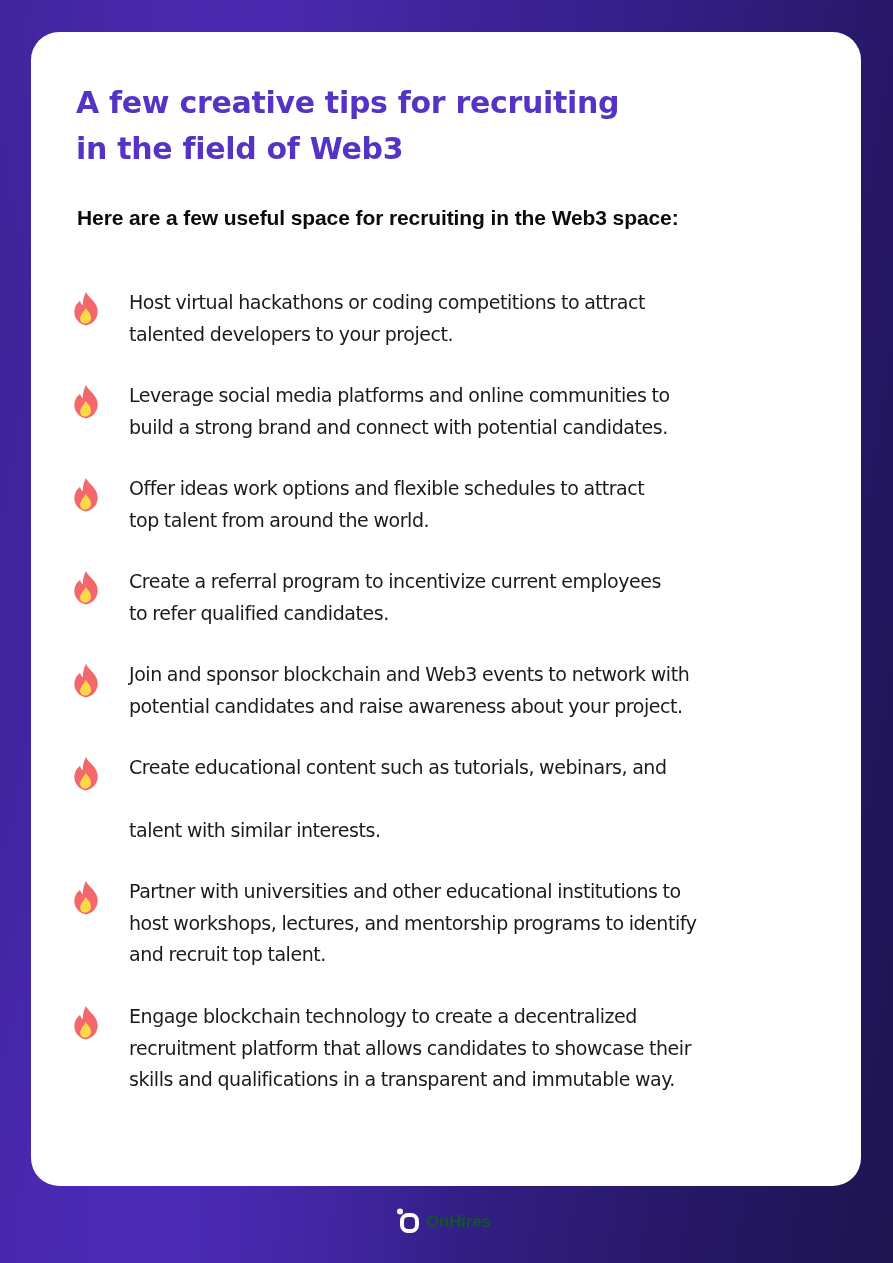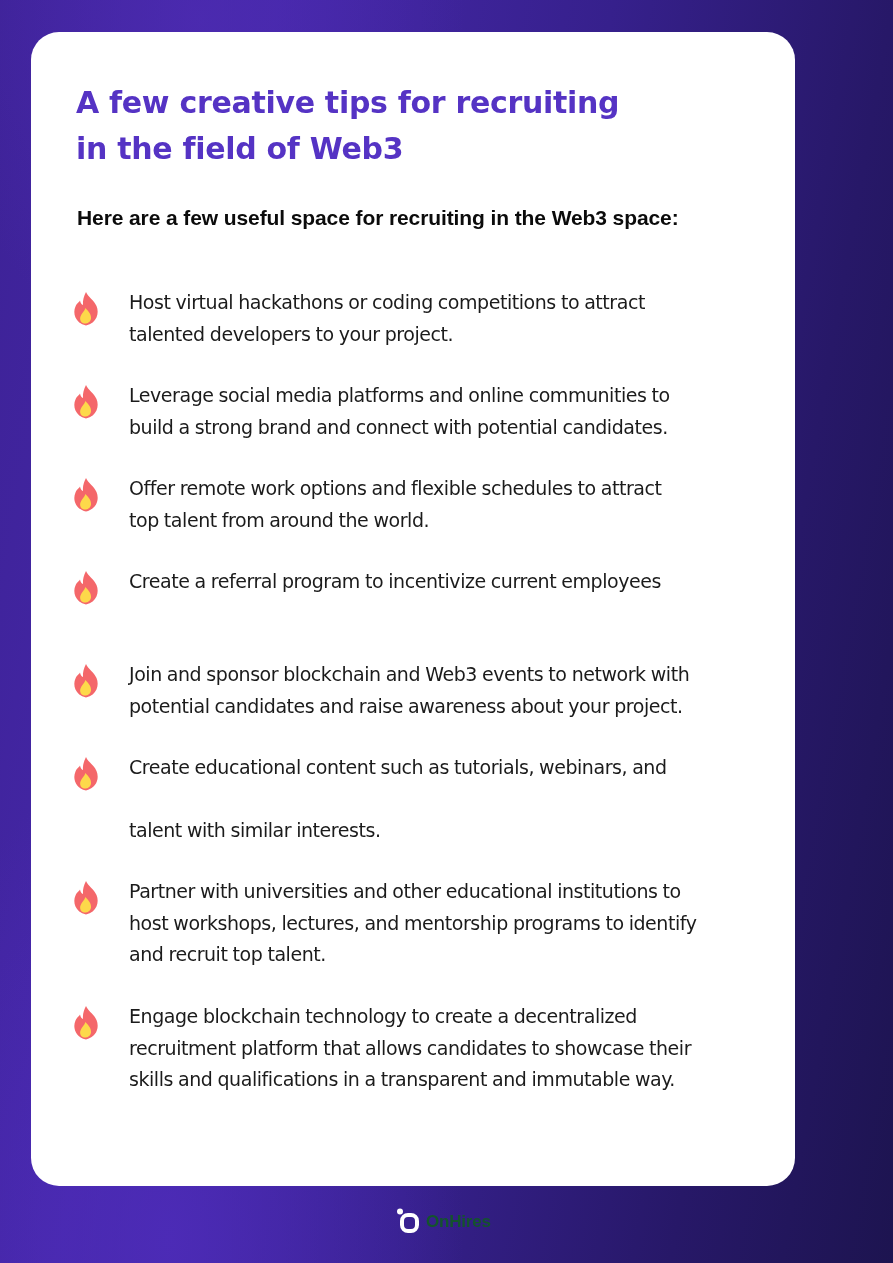--- a/index.html
+++ b/index.html
@@ -13,21 +13,21 @@
       background:
         radial-gradient(ellipse 420px 700px at 170px 1240px, rgba(80,45,190,0.75), rgba(80,45,190,0) 70%),
         radial-gradient(ellipse 380px 500px at 200px 20px, rgba(78,44,180,0.7), rgba(78,44,180,0) 70%),
         linear-gradient(100deg, #3d2296 0%, #4527a8 25%, #36208c 55%, #271868 80%, #1d1450 100%);
       font-family: "Liberation Sans", sans-serif;
     }
     .card {
       position: absolute;
       left: 31px;
       top: 32px;
-      width: 764px;
+      width: 830px;
       height: 1154px;
       background: #ffffff;
       border-radius: 28px;
     }
     .title {
       position: absolute;
       left: 45px;
       top: 48px;
       width: 700px;
       font-family: "DejaVu Sans", sans-serif;
@@ -135,32 +135,33 @@
         <span>build a strong brand and connect with potential candidates.</span>
       </div>
     </div>
 
     <div class="tip" style="top:441px;">
       <svg class="flame" viewBox="0 0 28 36">
         <path d="M14 1 C16 6 22 9 24.5 15 C27.5 22 25 32 14 34.5 C3 32 0.5 22 3.5 15.5 C5 12 7 11.5 8 9.5 C8.5 12 9.5 13.5 11 14 C10.5 9 12 5 14 1 Z" fill="#f4676a"></path>
         <path d="M13.5 17 C16 20 19.5 23 19 27.5 C18.5 31.5 14.5 33 12 32.5 C8.5 31.5 7.5 28.5 8.5 25.5 C9.5 22 12.5 20.5 13.5 17 Z" fill="#fdd94a"></path>
       </svg>
       <div class="tip-text">
-        <span>Offer remote work options and flexible schedules to attract</span><br>
+        <span>Offer ideas work options and flexible schedules to attract</span><br>
         <span>top talent from around the world.</span>
       </div>
     </div>
 
     <div class="tip" style="top:534px;">
       <svg class="flame" viewBox="0 0 28 36">
         <path d="M14 1 C16 6 22 9 24.5 15 C27.5 22 25 32 14 34.5 C3 32 0.5 22 3.5 15.5 C5 12 7 11.5 8 9.5 C8.5 12 9.5 13.5 11 14 C10.5 9 12 5 14 1 Z" fill="#f4676a"></path>
         <path d="M13.5 17 C16 20 19.5 23 19 27.5 C18.5 31.5 14.5 33 12 32.5 C8.5 31.5 7.5 28.5 8.5 25.5 C9.5 22 12.5 20.5 13.5 17 Z" fill="#fdd94a"></path>
       </svg>
       <div class="tip-text">
         <span>Create a referral program to incentivize current employees</span><br>
+        <span>to refer qualified candidates.</span>
       </div>
     </div>
 
     <div class="tip" style="top:627px;">
       <svg class="flame" viewBox="0 0 28 36">
         <path d="M14 1 C16 6 22 9 24.5 15 C27.5 22 25 32 14 34.5 C3 32 0.5 22 3.5 15.5 C5 12 7 11.5 8 9.5 C8.5 12 9.5 13.5 11 14 C10.5 9 12 5 14 1 Z" fill="#f4676a"></path>
         <path d="M13.5 17 C16 20 19.5 23 19 27.5 C18.5 31.5 14.5 33 12 32.5 C8.5 31.5 7.5 28.5 8.5 25.5 C9.5 22 12.5 20.5 13.5 17 Z" fill="#fdd94a"></path>
       </svg>
       <div class="tip-text">
         <span>Join and sponsor blockchain and Web3 events to network with</span><br>

